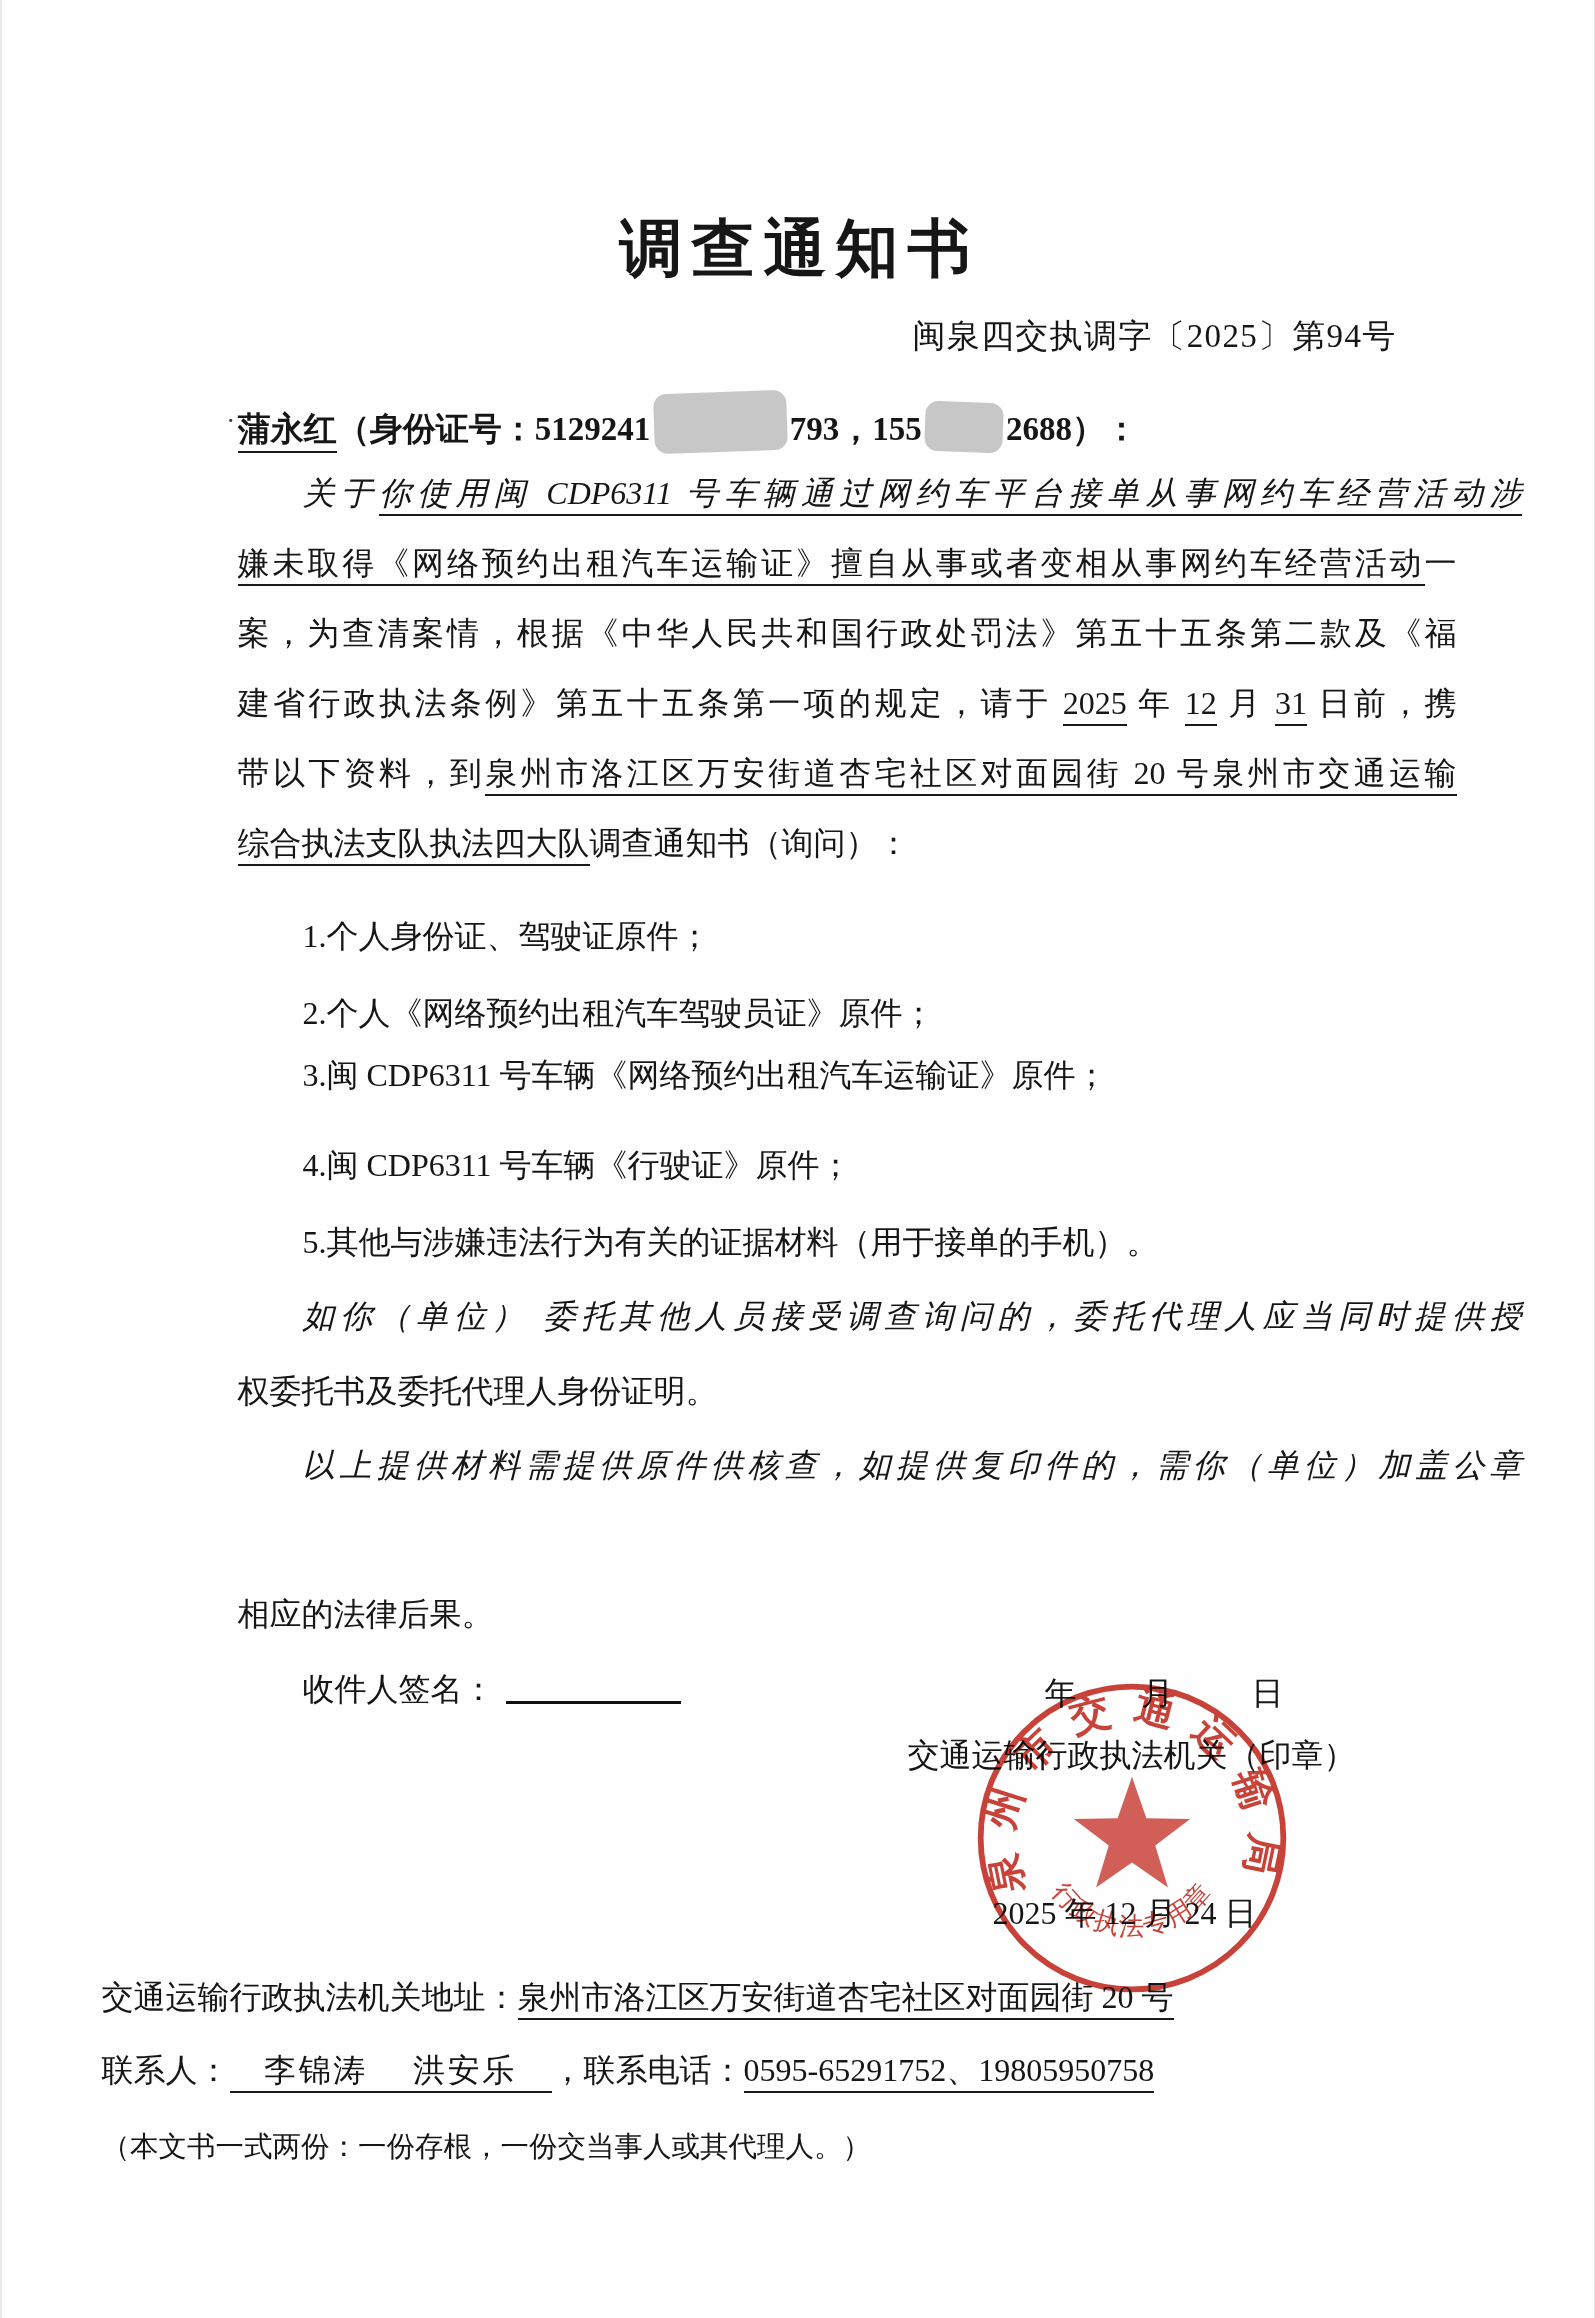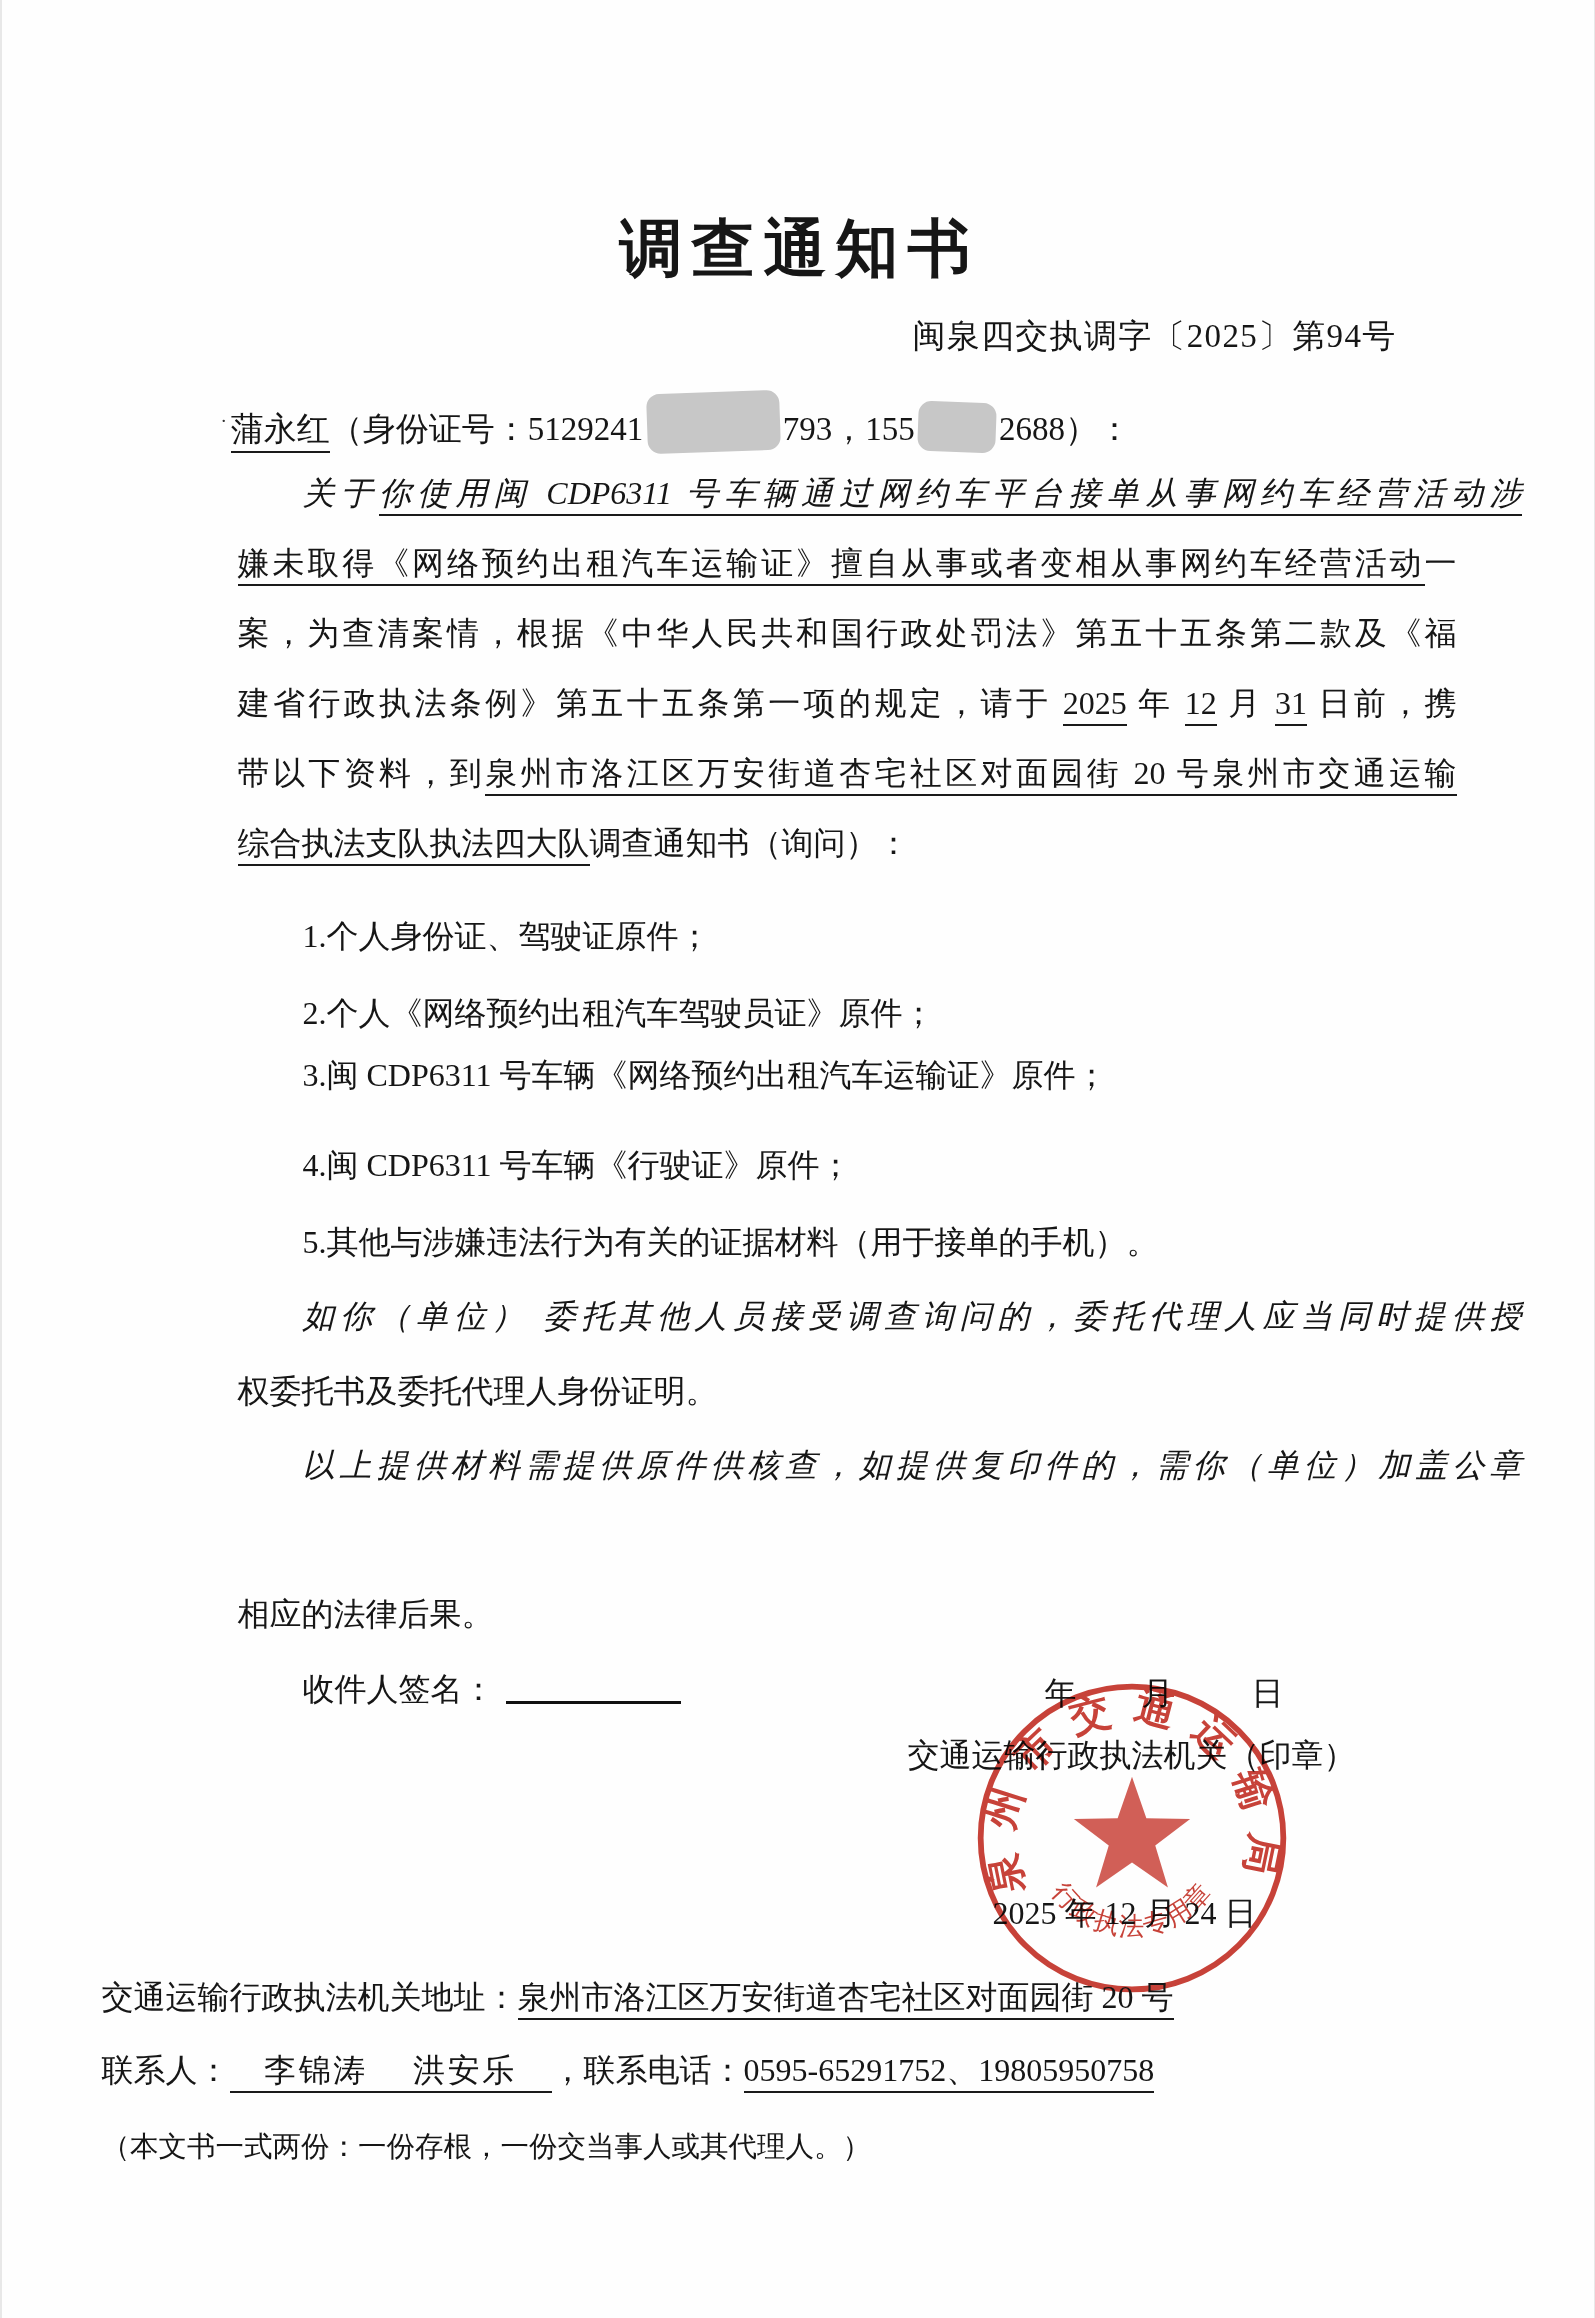--- a/index.html
+++ b/index.html
@@ -11,21 +11,21 @@
     font-family:"Liberation Serif","DejaVu Serif",serif;
     color:#161616;
     overflow:hidden;
   }
   .line{position:absolute;white-space:nowrap;font-size:32px;line-height:1.2;}
   .doc-title{
     position:absolute;top:206px;left:0;width:1596px;
     text-align:center;font-size:63px;font-weight:700;letter-spacing:9px;
   }
   .ref-line{position:absolute;top:314px;right:197px;font-size:33px;letter-spacing:1.3px;}
-  .name-line{position:absolute;top:392px;left:219px;font-size:33px;}
+  .name-line{position:absolute;top:392px;left:226px;font-size:33px;font-weight:bold;}
   .tick{font-size:19.4px;vertical-align:13px;color:#333;margin-right:3.9px;}
   .u{border-bottom:2.6px solid #1a1a1a;padding-bottom:3.2px;}
   .body-line{left:236px;width:1219px;}
   .just{text-align:justify;text-align-last:justify;}
   .indent{padding-left:65px;font-style:italic;}
   .item-line{left:301px;}
   .redact{
     display:inline-block;background:#c7c7c7;border-radius:13px;
     vertical-align:-11.6px;margin:0 3.2px;
   }

